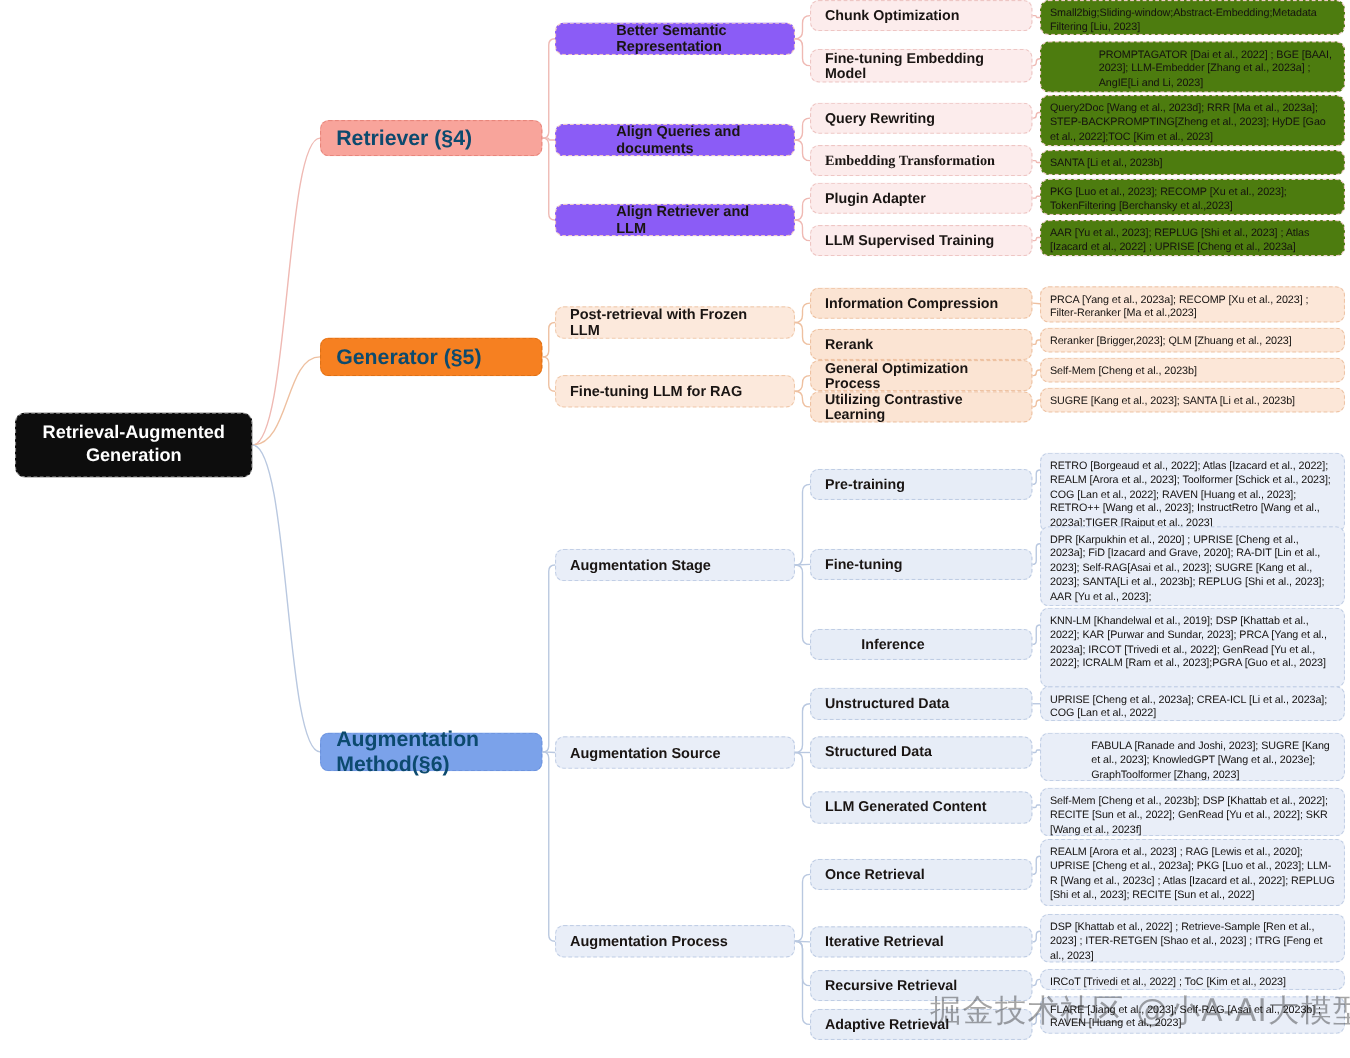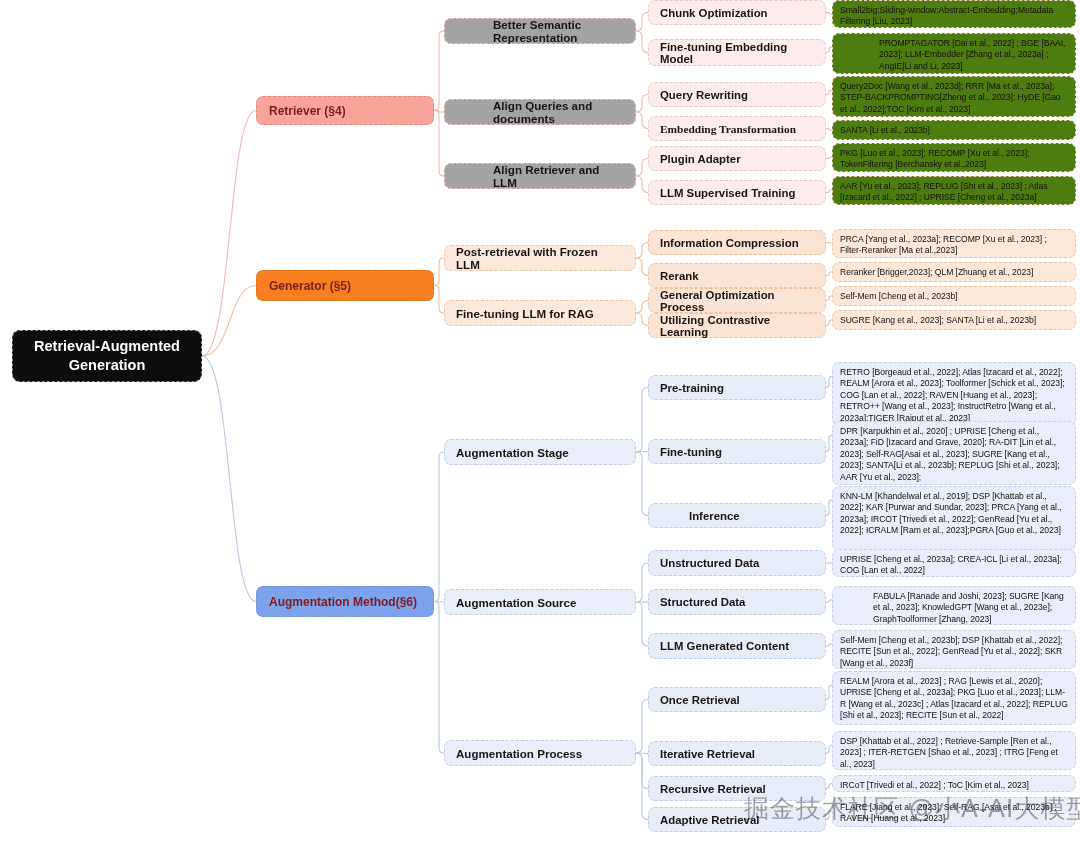--- a/index.html
+++ b/index.html
@@ -29,34 +29,34 @@
     color:#ffffff;
     justify-content:center;text-align:center;
     font-size:14.5px;font-weight:700;
     line-height:1.28;
     padding:6px 10px;
   }
 
   
   .n-l1{
     border-radius:7px;
-    color:#7f1d1d;
-    font-size:12px;font-weight:700;
+    color:#0c4a6e;
+    font-size:17px;font-weight:700;
     padding:4px 12px;
   }
   .n-l1.pink{background:#f8a49b;border:1px dashed #e8867c;}
   .n-l1.orange{background:#f68021;border:1px dashed #de7117;}
   .n-l1.blue{background:#7ba2ea;border:1px dashed #6d93dd;}
 
   
   .n-l2{
     font-size:11.6px;font-weight:700;color:#1a1513;
     padding:4px 11px;
   }
-  .n-l2.pink{background:#a3a3a3;border:1px dashed #efc7c4;padding-left:48px;}
+  .n-l2.pink{background:#8b5cf6;border:1px dashed #efc7c4;padding-left:48px;}
   .n-l2.orange{background:#fce9dc;border:1px dashed #f0c9ab;}
   .n-l2.blue{background:#e9eef8;border:1px dashed #c2cfe6;}
 
   
   .n-l3{
     font-size:11.4px;font-weight:700;color:#1a1513;
     padding:4px 11px;
   }
   .n-l3.pink{background:#fcecec;border:1px dashed #eec6c4;}
   .n-l3.orange{background:#fbe4d3;border:1px dashed #eec2a2;}

